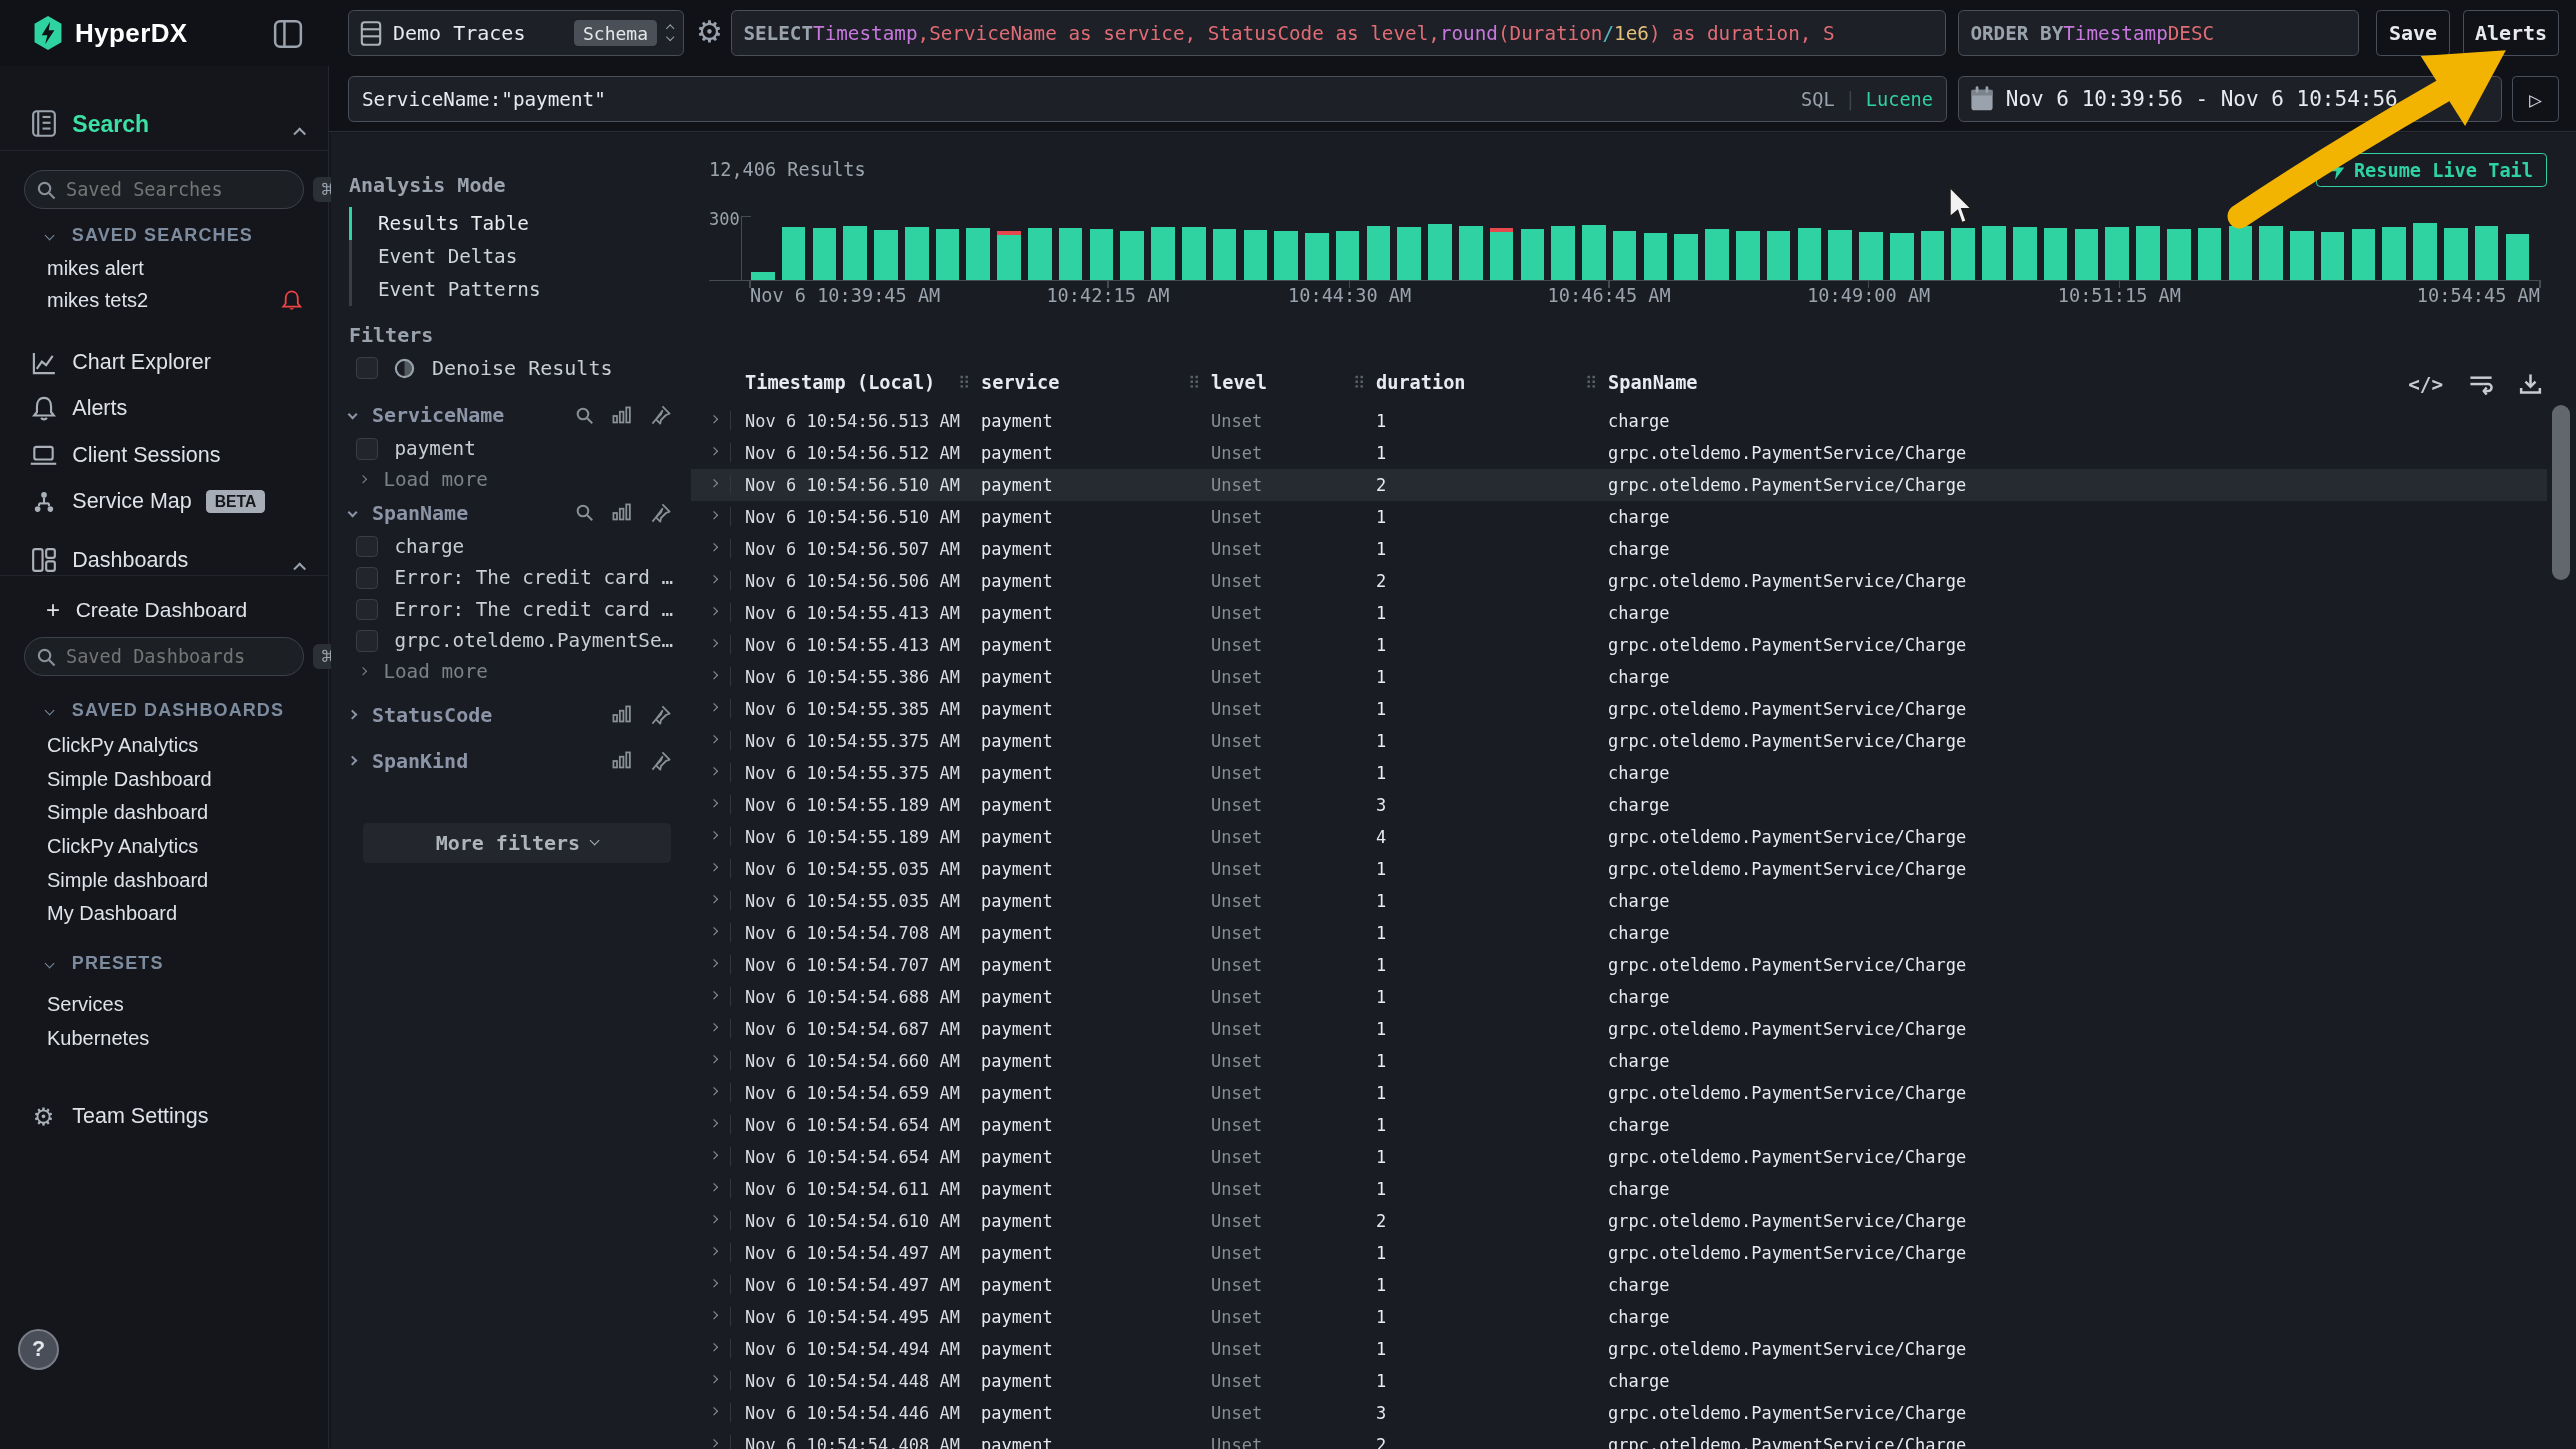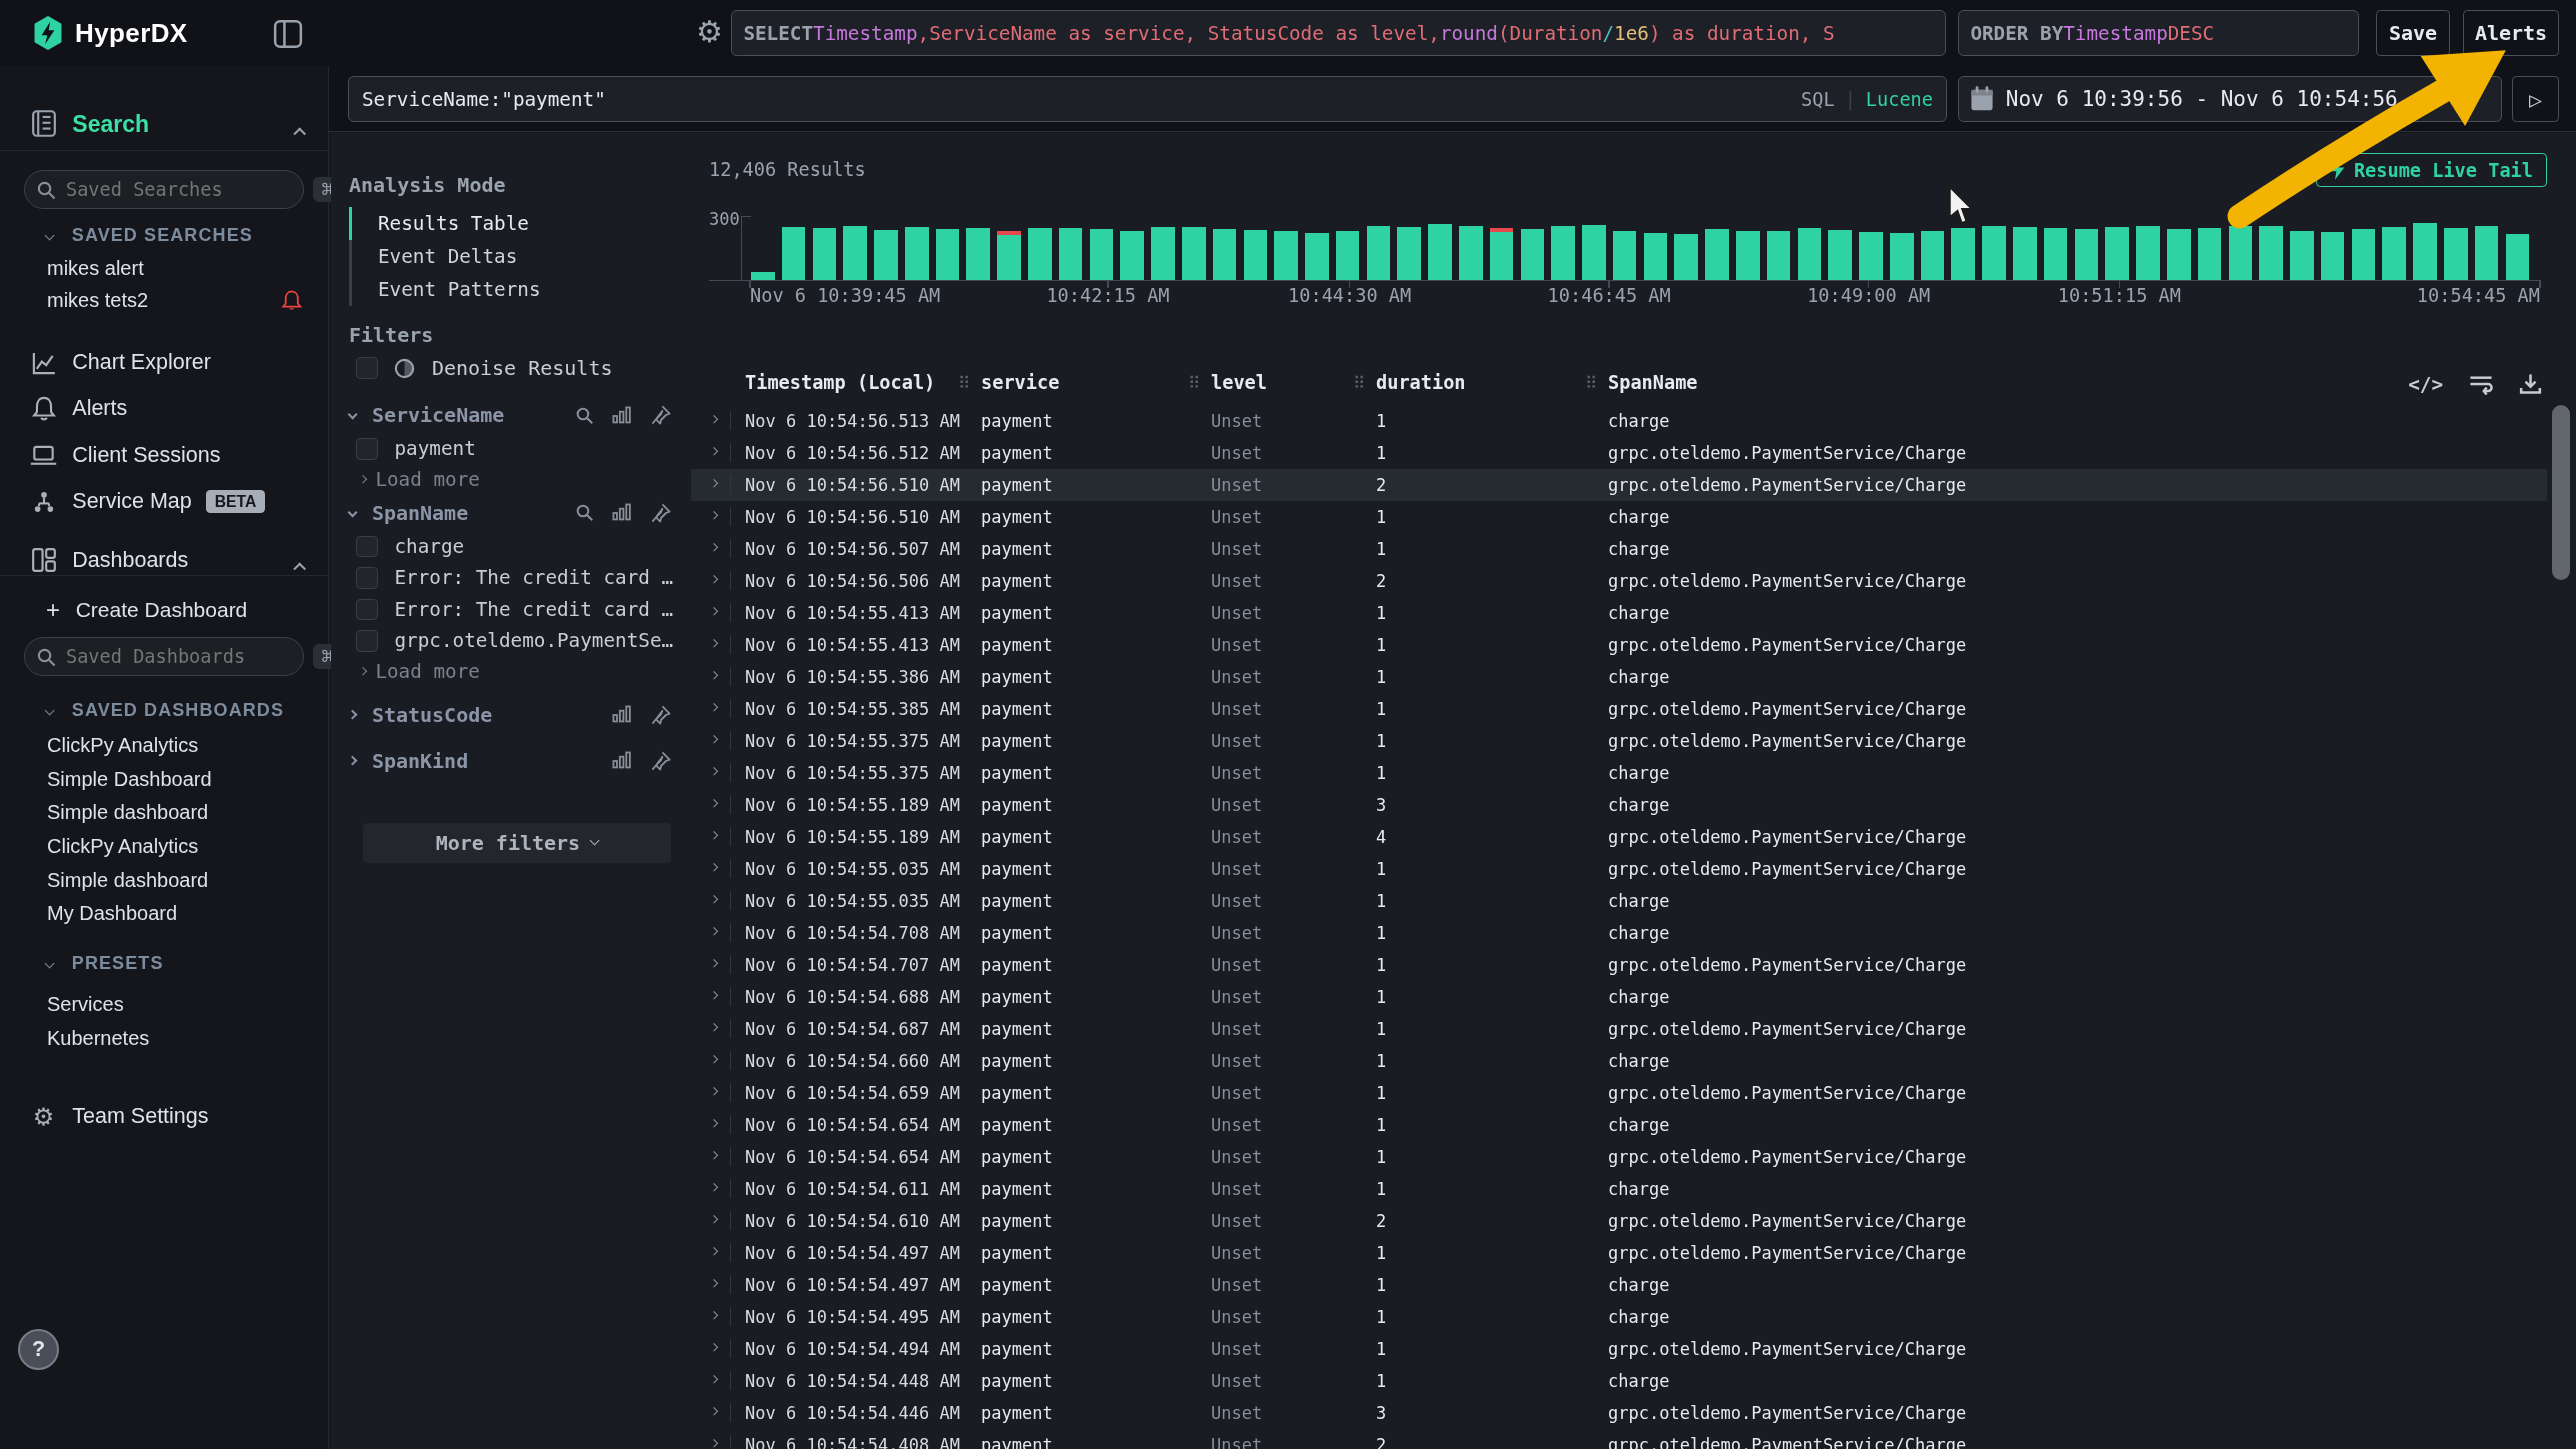--- a/index.html
+++ b/index.html
@@ -82,21 +82,21 @@
   .atab{height:33px;display:flex;align-items:center;padding-left:26px;border-left:3.6px solid #3a3f46;color:#ced4da;font-size:19.3px;cursor:pointer}
   .atab.active{border-left-color:var(--green);color:#e8ecef}
   .fgroups{position:absolute;left:0;top:250px;width:100%}
   .fg-header{height:36px;display:flex;align-items:center;padding:0 20px 0 18px;cursor:pointer}
   .fg-header .chev{width:7.2px;height:7.2px;border-width:2.1px;border-color:#8b95a7;margin-right:15.7px}
   .fg-name{color:#8b95a7;font-weight:bold;font-size:20px;flex:1;font-family:"DejaVu Sans Mono",monospace}
   .fg-icons{display:flex;gap:18.6px;align-items:center}
   .chk{width:21.5px;height:21.5px;border:1.4px solid #3a3f46;border-radius:4.3px;background:#22252b;flex:0 0 21.5px;cursor:pointer}
   .fitem{height:31.5px;display:flex;align-items:center;gap:17px;padding-left:25px;cursor:pointer}
   .fitem .lbl{color:#c9ced4;font-size:19.3px;white-space:nowrap;overflow:hidden}
-  .loadmore{height:30px;display:flex;align-items:center;gap:9px;padding-left:29px;color:#7b828c;font-size:19.3px;cursor:pointer}
+  .loadmore{height:30px;display:flex;align-items:center;gap:17px;padding-left:29px;color:#7b828c;font-size:19.3px;cursor:pointer}
   .loadmore .chev{width:6.4px;height:6.4px;border-width:1.8px;border-color:#7b828c}
   .denoise{position:absolute;left:25px;top:209px;display:flex;align-items:center;gap:15.7px;cursor:pointer}
   .denoise .lbl{color:#c9ced4;font-size:20px}
   .morefilters{position:absolute;left:32px;top:676px;width:308px;height:40px;background:#23262c;border:none;border-radius:4.3px;color:#aeb4bc;font-weight:bold;font-size:20px;display:flex;align-items:center;justify-content:center;gap:11px;cursor:pointer;font-family:"DejaVu Sans Mono",monospace}
   .morefilters .chev{width:7.2px;height:7.2px;border-width:1.8px;border-color:#aeb4bc;margin-top:-4.3px}
 
   
   .results{position:absolute;left:360px;top:0;right:0;bottom:0}
   .rcount{position:absolute;left:18px;top:26px;color:var(--t2);font-size:18.6px}
   .livetail{position:absolute;right:29px;top:20px;height:34px;border:1.4px solid var(--green);border-radius:4.3px;color:var(--green);font-size:18.6px;font-weight:bold;display:flex;align-items:center;gap:8.6px;padding:0 13px;background:transparent;cursor:pointer;font-family:"DejaVu Sans Mono",monospace}
@@ -150,20 +150,35 @@
       </span>
       <span class="brand-title">HyperDX</span>
       <span class="panel-toggle">
         <svg width="30" height="30" viewBox="0 0 42 42">
             <rect x="3" y="3" width="36" height="36" rx="7" fill="none" stroke="#9aa3ad" stroke-width="3.5"></rect>
             <line x1="16" y1="3" x2="16" y2="39" stroke="#9aa3ad" stroke-width="3.5"></line>
           </svg>
       </span>
     </div>
 
+    <div class="src-select boxed">
+      <span>
+        <svg width="24" height="27" viewBox="0 0 34 38">
+            <rect x="4" y="3" width="26" height="32" rx="4" fill="none" stroke="#aab0b8" stroke-width="3"></rect>
+            <line x1="4" y1="13" x2="30" y2="13" stroke="#aab0b8" stroke-width="3"></line>
+            <line x1="4" y1="23" x2="30" y2="23" stroke="#aab0b8" stroke-width="3"></line>
+          </svg>
+      </span>
+      <span class="src-name mono">Demo Traces</span>
+      <span class="badge-schema mono">Schema</span>
+      <span class="updown">
+        <i class="chev chev-up" style="width:6.4px;height:6.4px;border-width:1.8px"></i>
+        <i class="chev chev-down" style="width:6.4px;height:6.4px;border-width:1.8px"></i>
+      </span>
+    </div>
 
     <span class="gear-top">⚙</span>
 
     <div class="sqlbox boxed mono" id="sqlbox">
         <span class="seg-kw">SELECT </span>
         <span class="seg-purple">Timestamp</span>
         <span class="seg-red">, </span>
         <span class="seg-red">ServiceName as service, StatusCode as level, </span>
         <span class="seg-purple">round</span>
         <span class="seg-red">(Duration </span>

